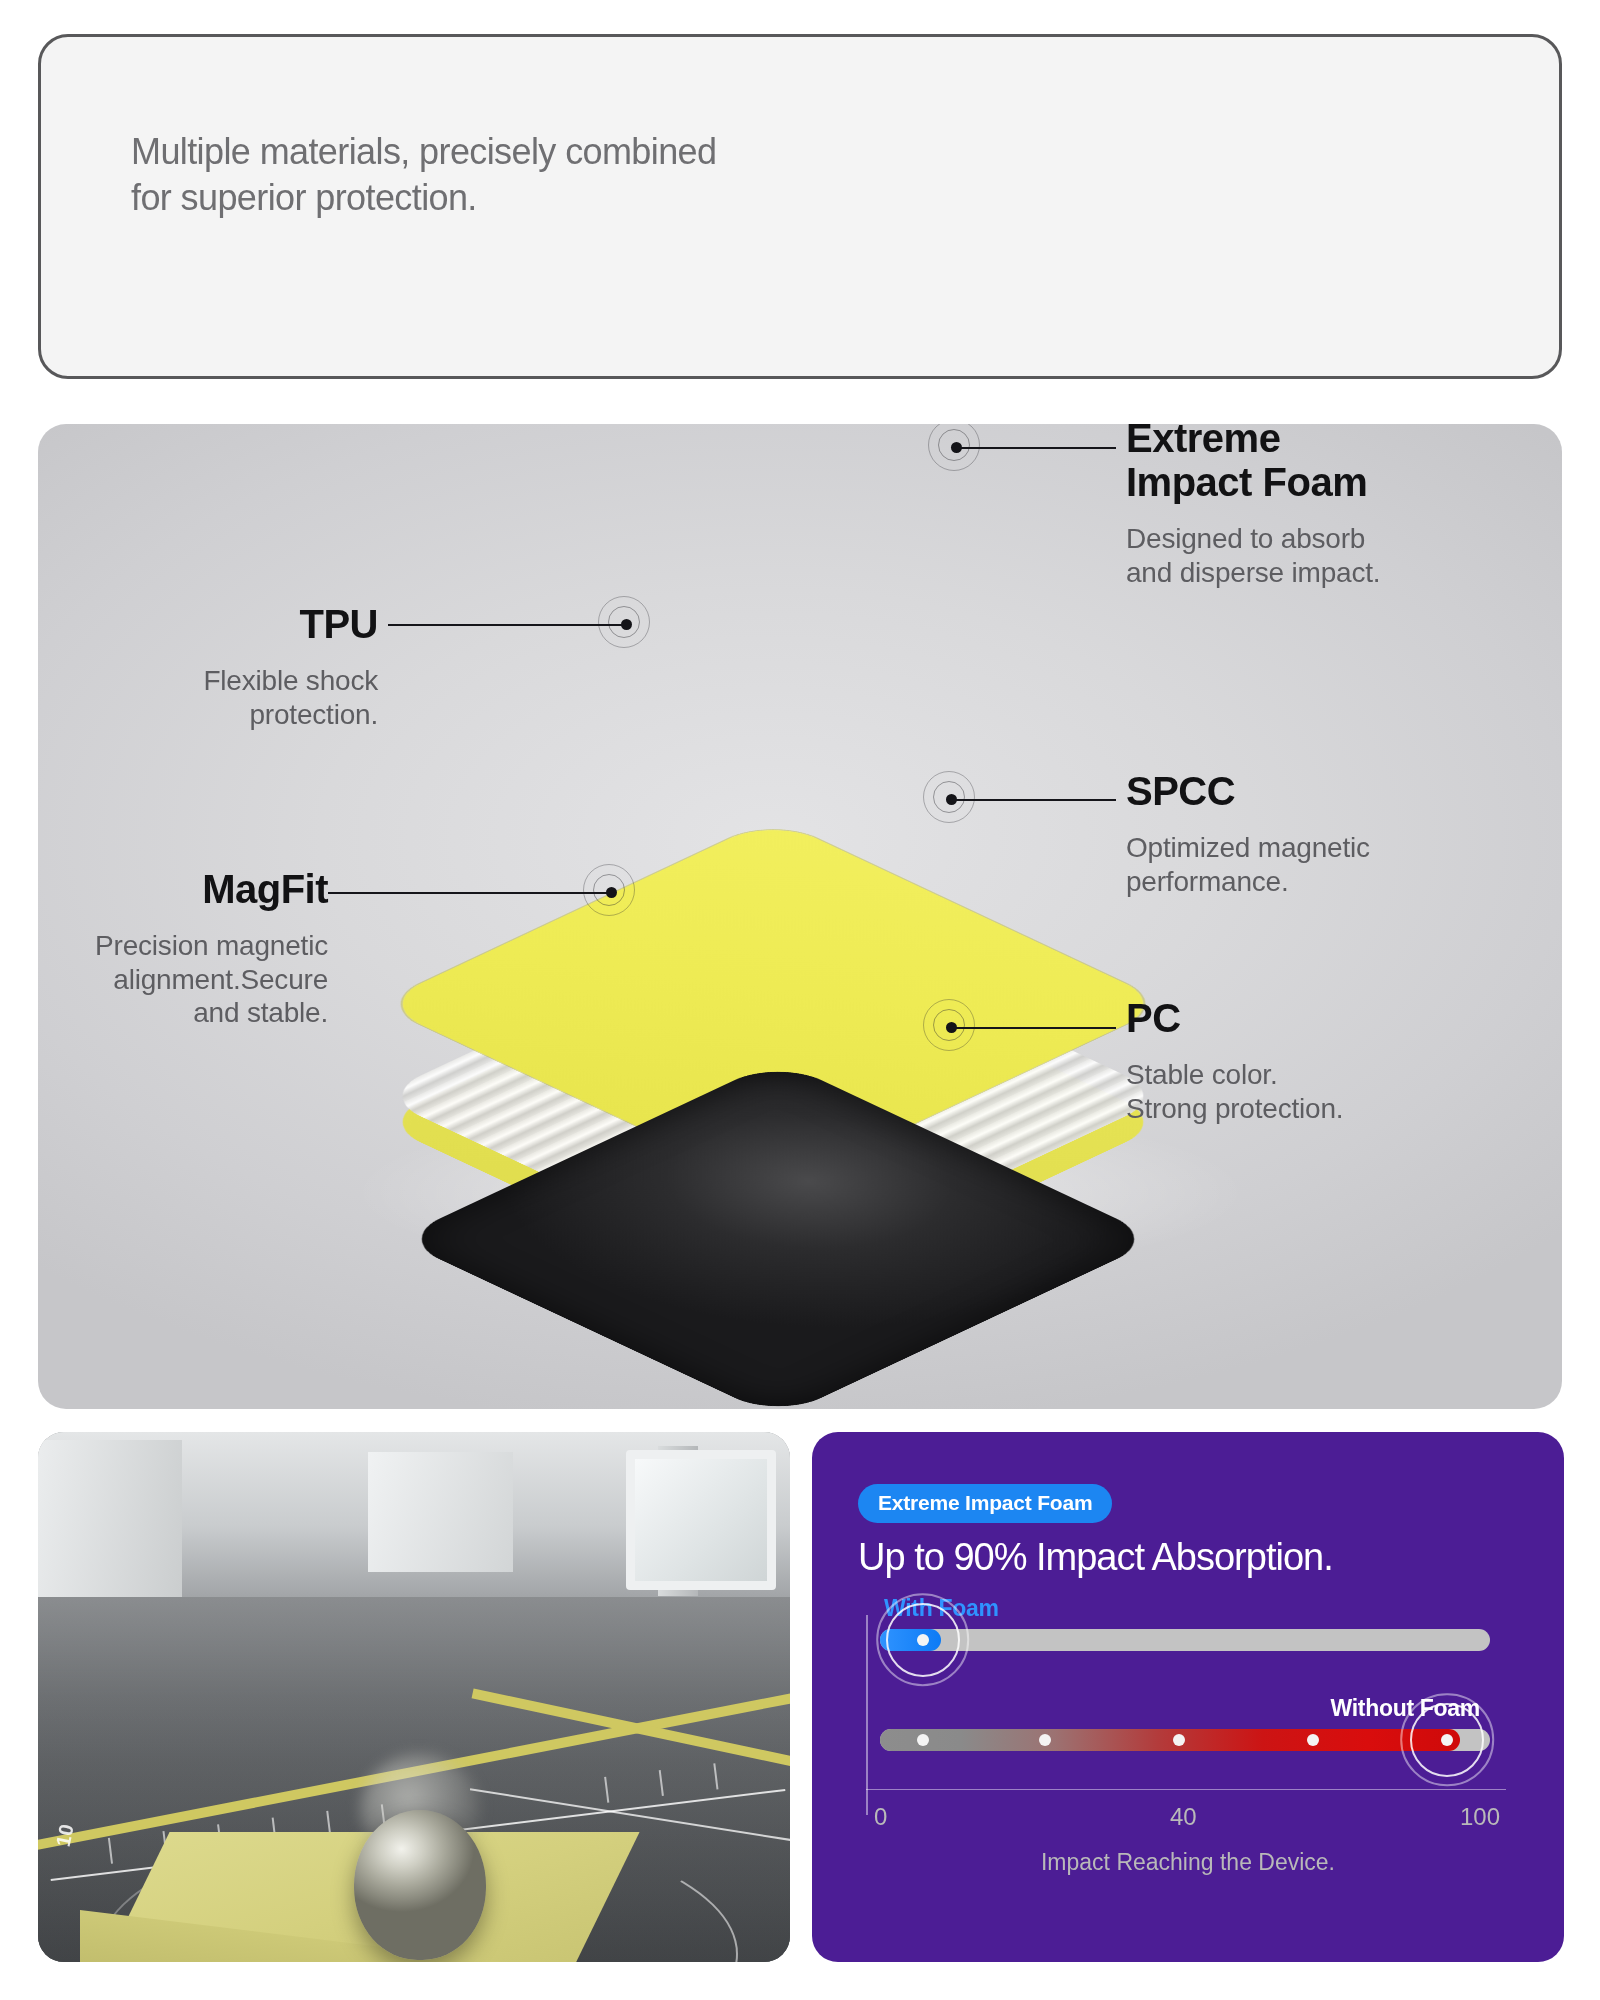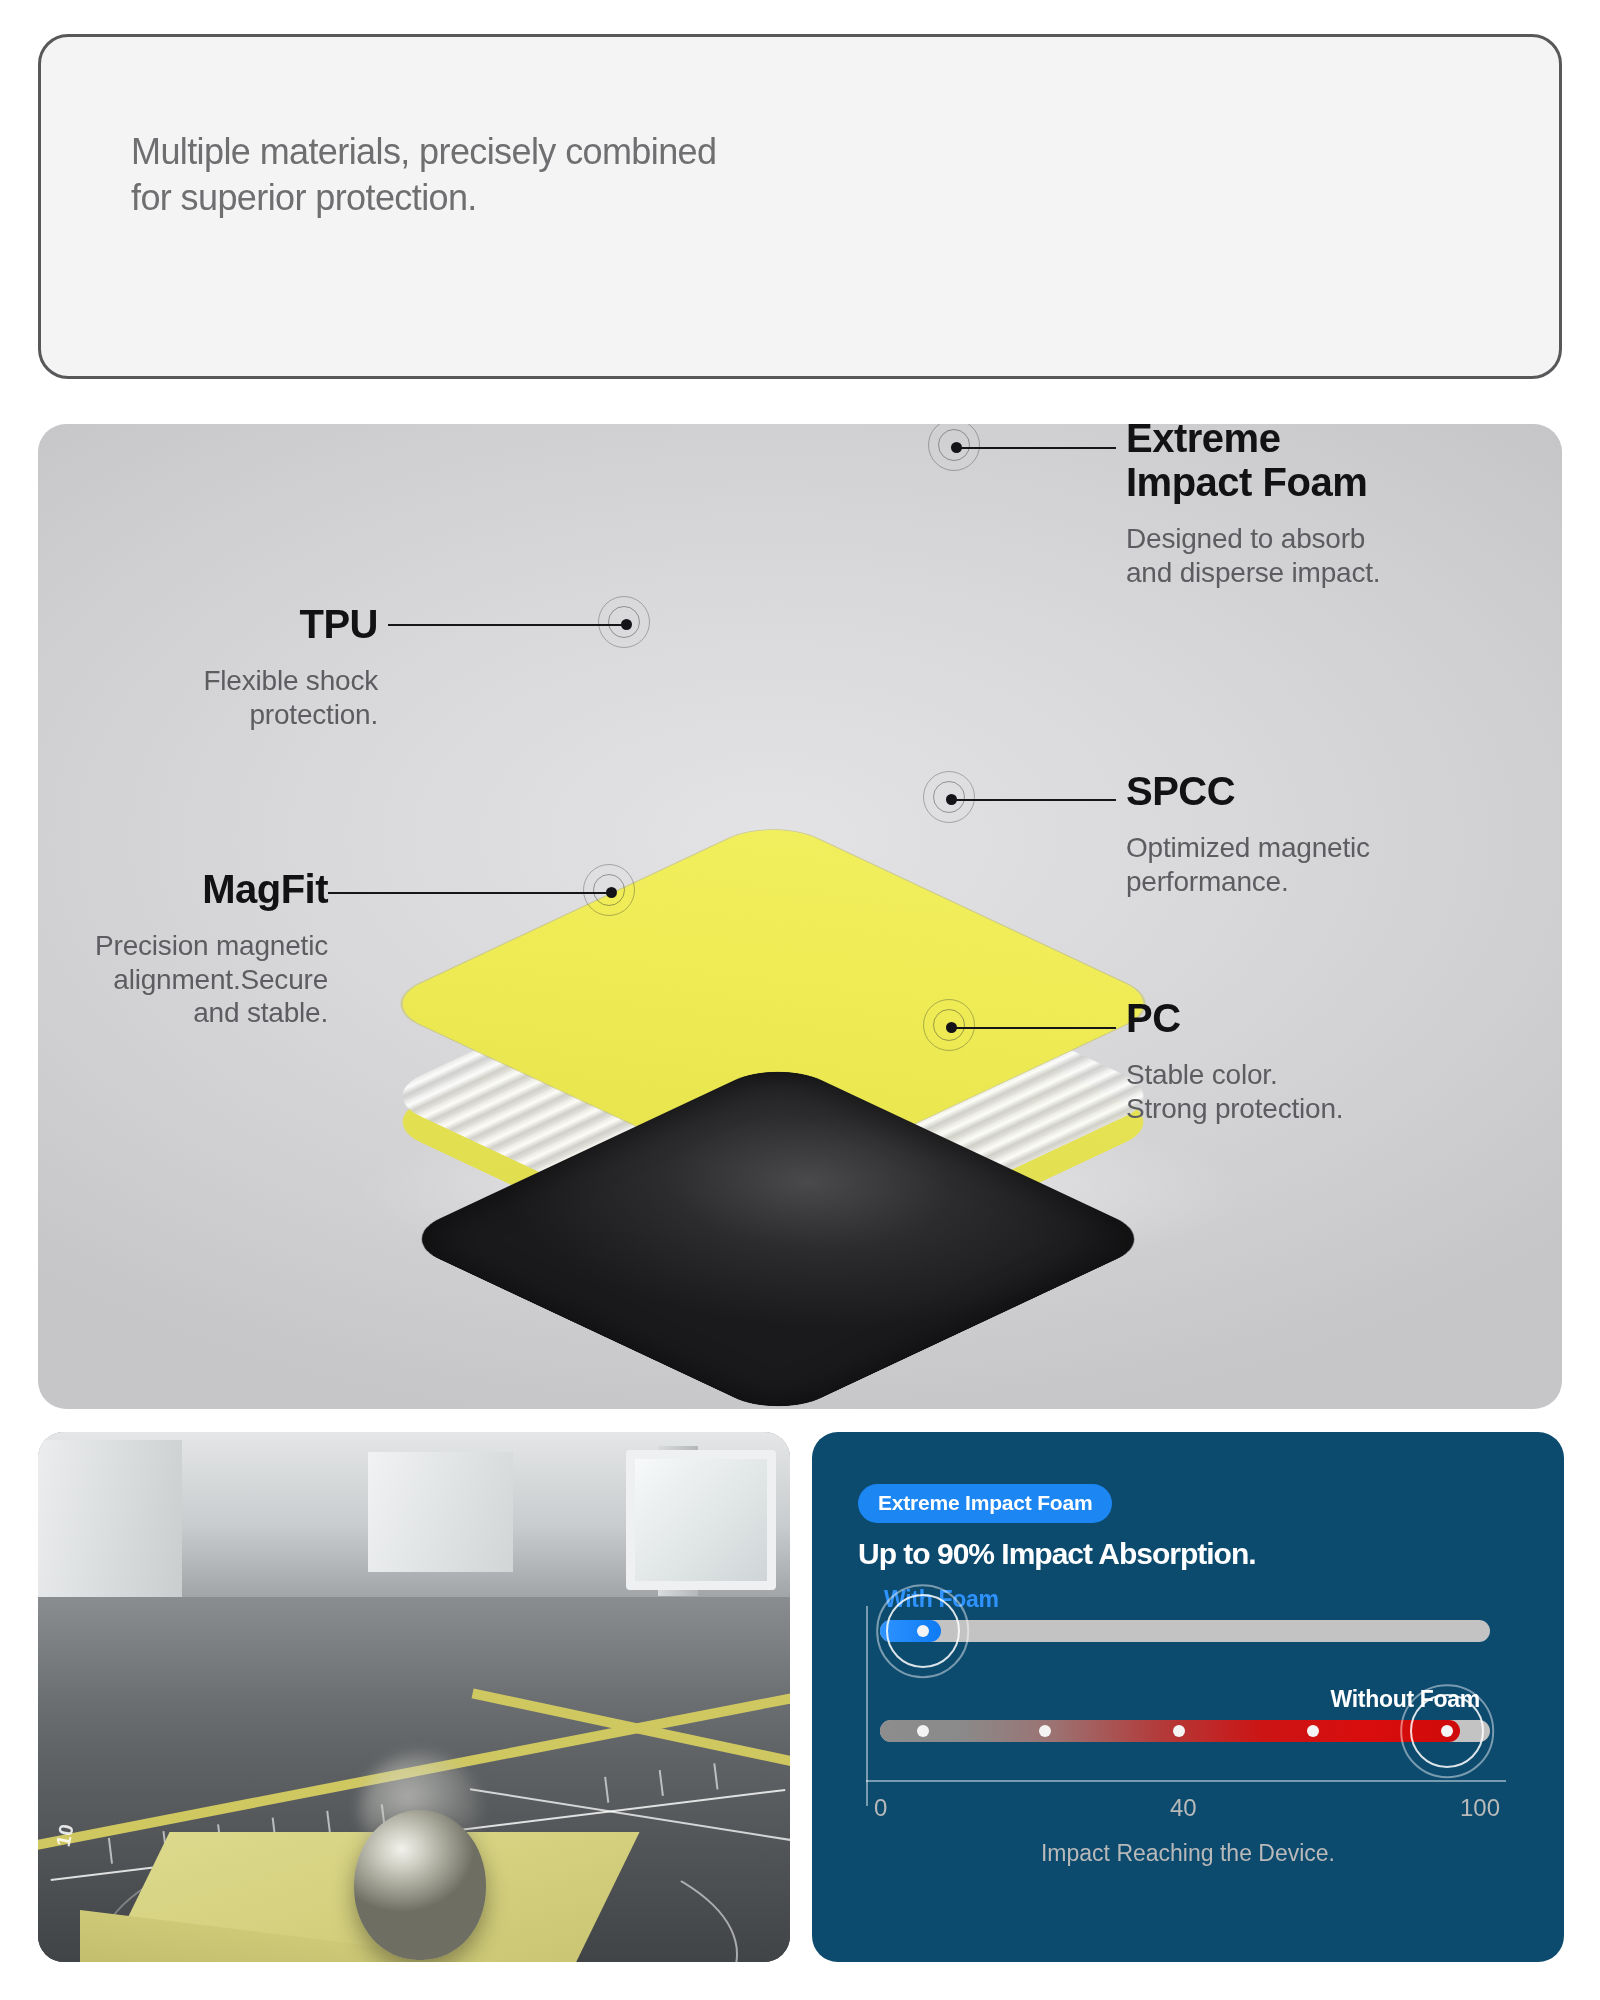--- a/index.html
+++ b/index.html
@@ -195,33 +195,33 @@
     position:absolute; left:16px; top:392px;
     color:rgba(255,255,255,.85); font-size:20px; font-weight:700;
     transform:rotate(-78deg);
   }
 
   
   .chart-panel {
     position:absolute; left:812px; top:1432px;
     width:752px; height:530px;
     border-radius:26px; overflow:hidden;
-    background:#0c4a6e;
+    background:#4c1d95;
     padding:52px 46px 16px 46px;
   }
   .badge {
     display:inline-block;
     background:#1c86f2; color:#ffffff;
     font-size:21px; font-weight:700;
     padding:7px 20px 8px; border-radius:999px;
     letter-spacing:-0.2px;
   }
   .chart-title {
     margin-top:14px;
-    font-size:30px; font-weight:700; color:#ffffff;
+    font-size:38px; font-weight:400; color:#ffffff;
     letter-spacing:-1px; line-height:1.1;
   }
 
   .plot { position:relative; margin-top:42px; height:225px; }
   .y-axis {
     position:absolute; left:8px; top:-6px; width:1.5px; height:200px;
     background:rgba(255,255,255,.45);
   }
   .x-axis {
     position:absolute; left:8px; top:168px; width:640px; height:1.5px;

